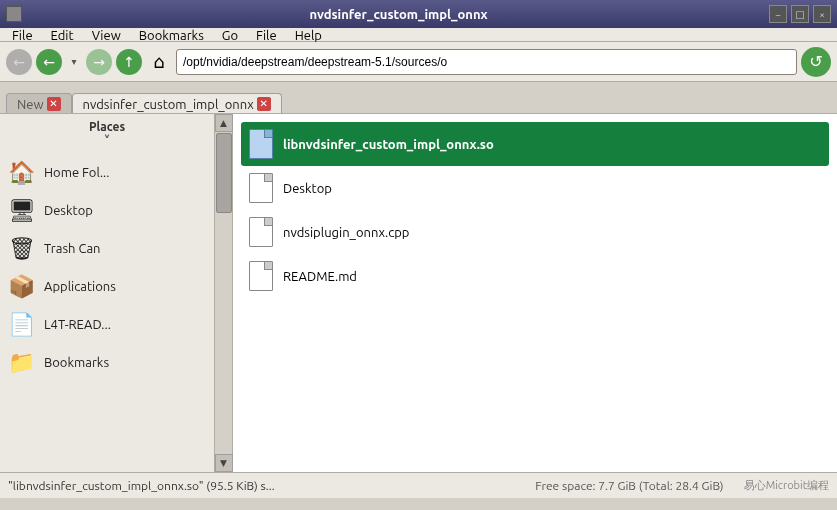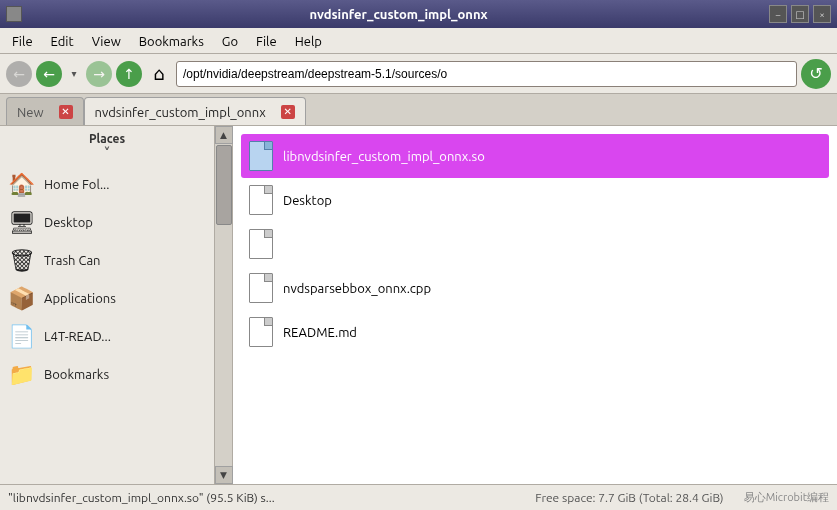--- a/index.html
+++ b/index.html
@@ -53,21 +53,21 @@
       justify-content: center;
       font-size: 10px;
       color: #ccc;
       cursor: pointer;
       background: #555;
     }
 
     
     #menu-bar {
       background: #ece9e3;
-      height: 26px;
+      height: 14px;
       display: flex;
       align-items: center;
       padding: 0 4px;
       border-bottom: 1px solid #b0aba3;
       gap: 2px;
     }
     .menu-item {
       padding: 3px 8px;
       cursor: pointer;
       font-size: 13px;
@@ -163,25 +163,25 @@
     
     #tab-bar {
       background: #d4d0c8;
       height: 32px;
       display: flex;
       align-items: flex-end;
       padding: 0 6px;
       border-bottom: 1px solid #b0aba3;
     }
     .tab {
-      height: 28px;
+      height: 20px;
       padding: 0 10px;
       display: flex;
       align-items: center;
-      gap: 15px;
+      gap: 3px;
       border: 1px solid #a0a0a0;
       border-bottom: none;
       border-radius: 4px 4px 0 0;
       cursor: pointer;
       font-size: 13px;
     }
     .tab-inactive {
       background: #c4c0b8;
       color: #555;
     }
@@ -319,22 +319,23 @@
     .file-item {
       display: flex;
       align-items: center;
       padding: 5px 6px;
       gap: 8px;
       cursor: pointer;
       border-radius: 3px;
       font-size: 13px;
     }
     .file-item.selected {
-      background: #d946ef;
-      color: white;
+      background: #15803d;
+      color: white;
+      font-weight: bold;
     }
     .file-icon {
       width: 28px;
       height: 34px;
       display: flex;
       align-items: center;
       justify-content: center;
       flex-shrink: 0;
       position: relative;
     }
@@ -501,26 +502,21 @@
         <div class="file-item">
           <div class="file-icon">
             <div class="file-doc"></div>
           </div>
           <span class="file-name">Desktop</span>
         </div>
         <div class="file-item">
           <div class="file-icon">
             <div class="file-doc"></div>
           </div>
-        </div>
-        <div class="file-item">
-          <div class="file-icon">
-            <div class="file-doc"></div>
-          </div>
-          <span class="file-name">nvdsparsebbox_onnx.cpp</span>
+          <span class="file-name">nvdsiplugin_onnx.cpp</span>
         </div>
         <div class="file-item">
           <div class="file-icon">
             <div class="file-doc"></div>
           </div>
           <span class="file-name">README.md</span>
         </div>
       </div>
   </div>
 </div>

